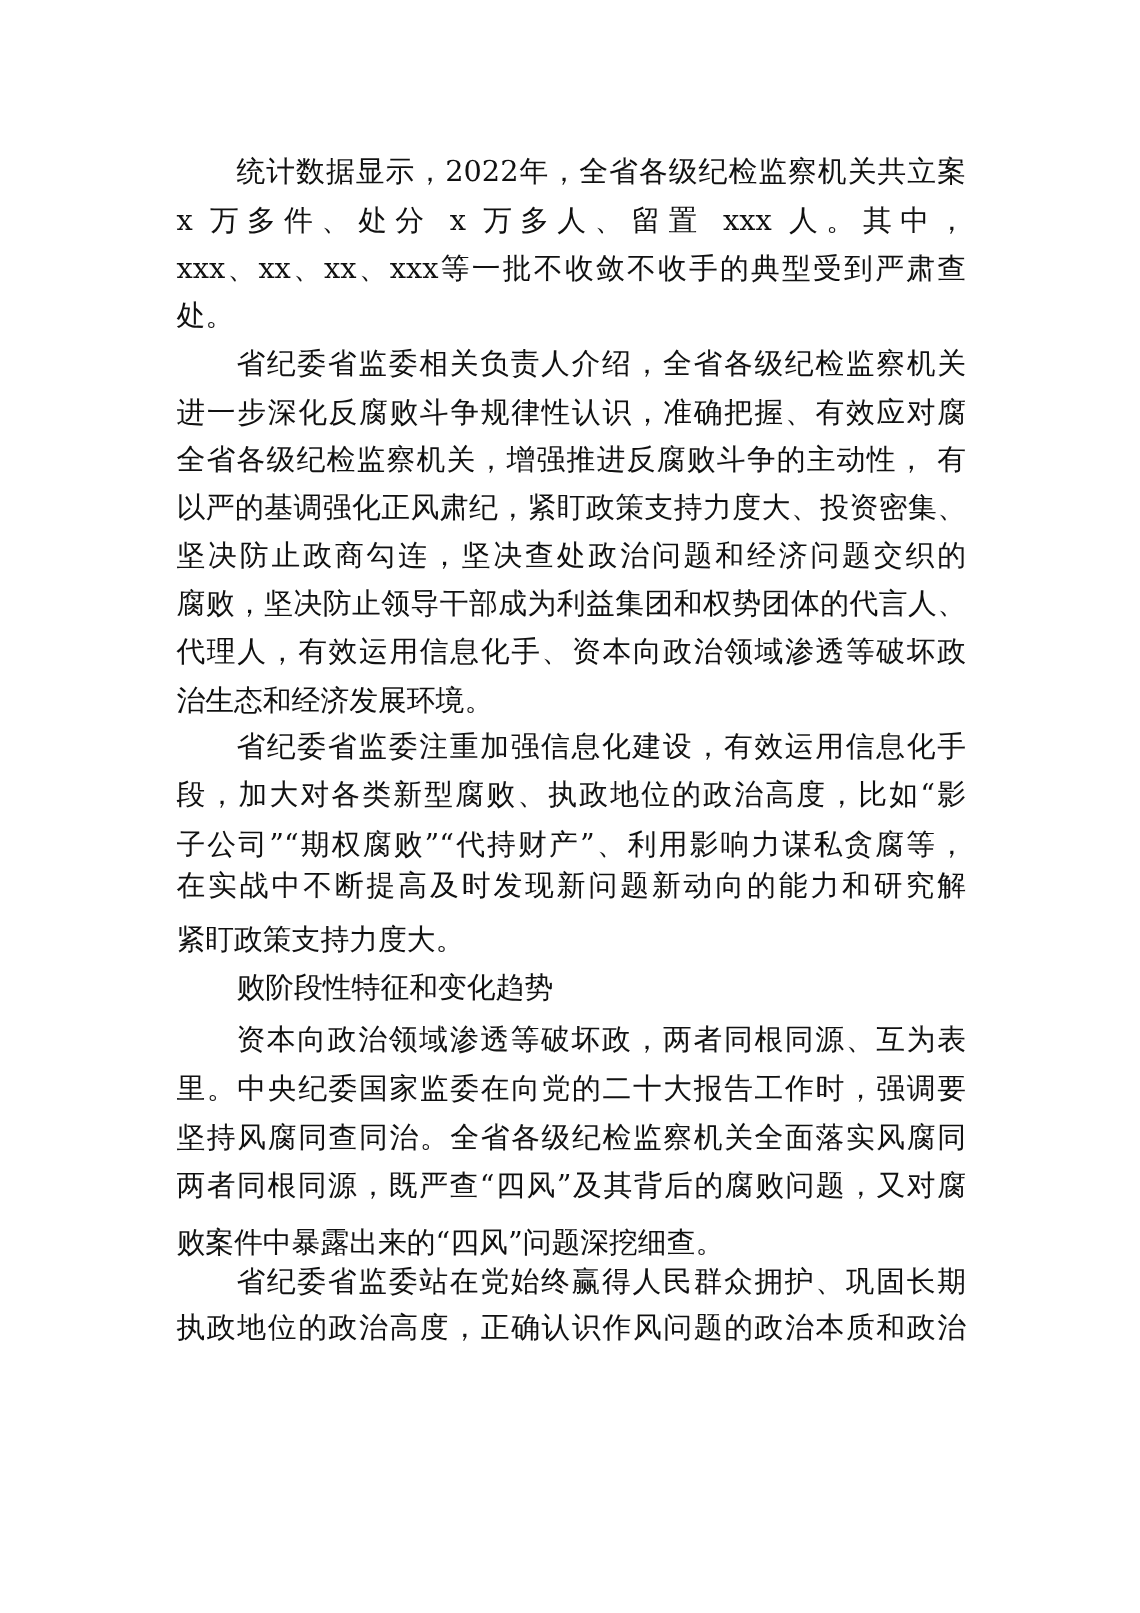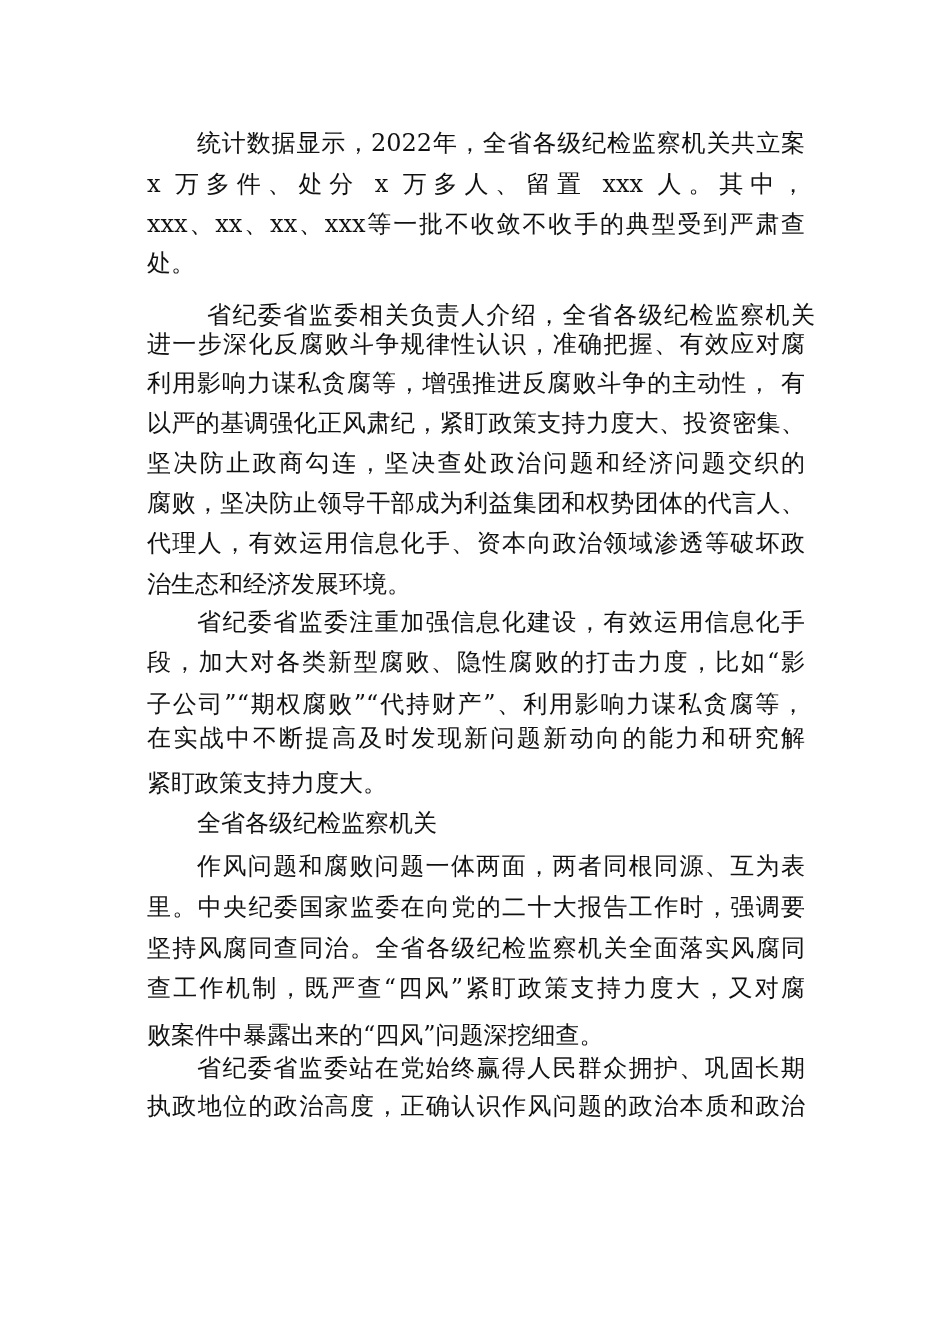--- a/index.html
+++ b/index.html
@@ -30,45 +30,45 @@
 <div class="page">
 
   <div>
     <div class="line just indent" style="top:126px;">统计数据显示，2022年，全省各级纪检监察机关共立案</div>
     <div class="line just" style="top:167px;">x 万多件、处分 x 万多人、留置 xxx 人。其中，</div>
     <div class="line just" style="top:207px;">xxx、xx、xx、xxx等一批不收敛不收手的典型受到严肃查</div>
     <div class="line last" style="top:246px;">处。</div>
   </div>
 
   <div>
-    <div class="line just indent" style="top:298px;margin-left:10px;">省纪委省监委相关负责人介绍，全省各级纪检监察机关</div>
+    <div class="line just indent" style="top:286px;">省纪委省监委相关负责人介绍，全省各级纪检监察机关</div>
     <div class="line just" style="top:327px;">进一步深化反腐败斗争规律性认识，准确把握、有效应对腐</div>
-    <div class="line just" style="top:366px;">利用影响力谋私贪腐等，增强推进反腐败斗争的主动性， 有</div>
+    <div class="line just" style="top:366px;">全省各级纪检监察机关，增强推进反腐败斗争的主动性， 有</div>
     <div class="line just" style="top:406px;">以严的基调强化正风肃纪，紧盯政策支持力度大、投资密集、</div>
     <div class="line just" style="top:446px;">坚决防止政商勾连，坚决查处政治问题和经济问题交织的</div>
     <div class="line just" style="top:486px;">腐败，坚决防止领导干部成为利益集团和权势团体的代言人、</div>
     <div class="line just" style="top:526px;">代理人，有效运用信息化手、资本向政治领域渗透等破坏政</div>
     <div class="line last" style="top:567px;">治生态和经济发展环境。</div>
   </div>
 
   <div>
     <div class="line just indent" style="top:605px;">省纪委省监委注重加强信息化建设，有效运用信息化手</div>
-    <div class="line just" style="top:645px;">段，加大对各类新型腐败、隐性腐败的打击力度，比如“影</div>
+    <div class="line just" style="top:645px;">段，加大对各类新型腐败、执政地位的政治高度，比如“影</div>
     <div class="line just" style="top:687px;">子公司”“期权腐败”“代持财产”、利用影响力谋私贪腐等，</div>
     <div class="line just" style="top:721px;">在实战中不断提高及时发现新问题新动向的能力和研究解</div>
     <div class="line last" style="top:766px;">紧盯政策支持力度大。</div>
   </div>
 
-  <div class="line last indent" style="top:806px;">全省各级纪检监察机关</div>
+  <div class="line last indent" style="top:806px;">败阶段性特征和变化趋势</div>
 
   <div>
-    <div class="line just indent" style="top:849px;">作风问题和腐败问题一体两面，两者同根同源、互为表</div>
+    <div class="line just indent" style="top:849px;">资本向政治领域渗透等破坏政，两者同根同源、互为表</div>
     <div class="line just" style="top:890px;">里。中央纪委国家监委在向党的二十大报告工作时，强调要</div>
     <div class="line just" style="top:931px;">坚持风腐同查同治。全省各级纪检监察机关全面落实风腐同</div>
-    <div class="line just" style="top:971px;">查工作机制，既严查“四风”紧盯政策支持力度大，又对腐</div>
+    <div class="line just" style="top:971px;">两者同根同源，既严查“四风”及其背后的腐败问题，又对腐</div>
     <div class="line last" style="top:1018px;">败案件中暴露出来的“四风”问题深挖细查。</div>
   </div>
 
   <div>
     <div class="line just indent" style="top:1051px;">省纪委省监委站在党始终赢得人民群众拥护、巩固长期</div>
     <div class="line just" style="top:1089px;">执政地位的政治高度，正确认识作风问题的政治本质和政治</div>
   </div>
 
 </div>
 

